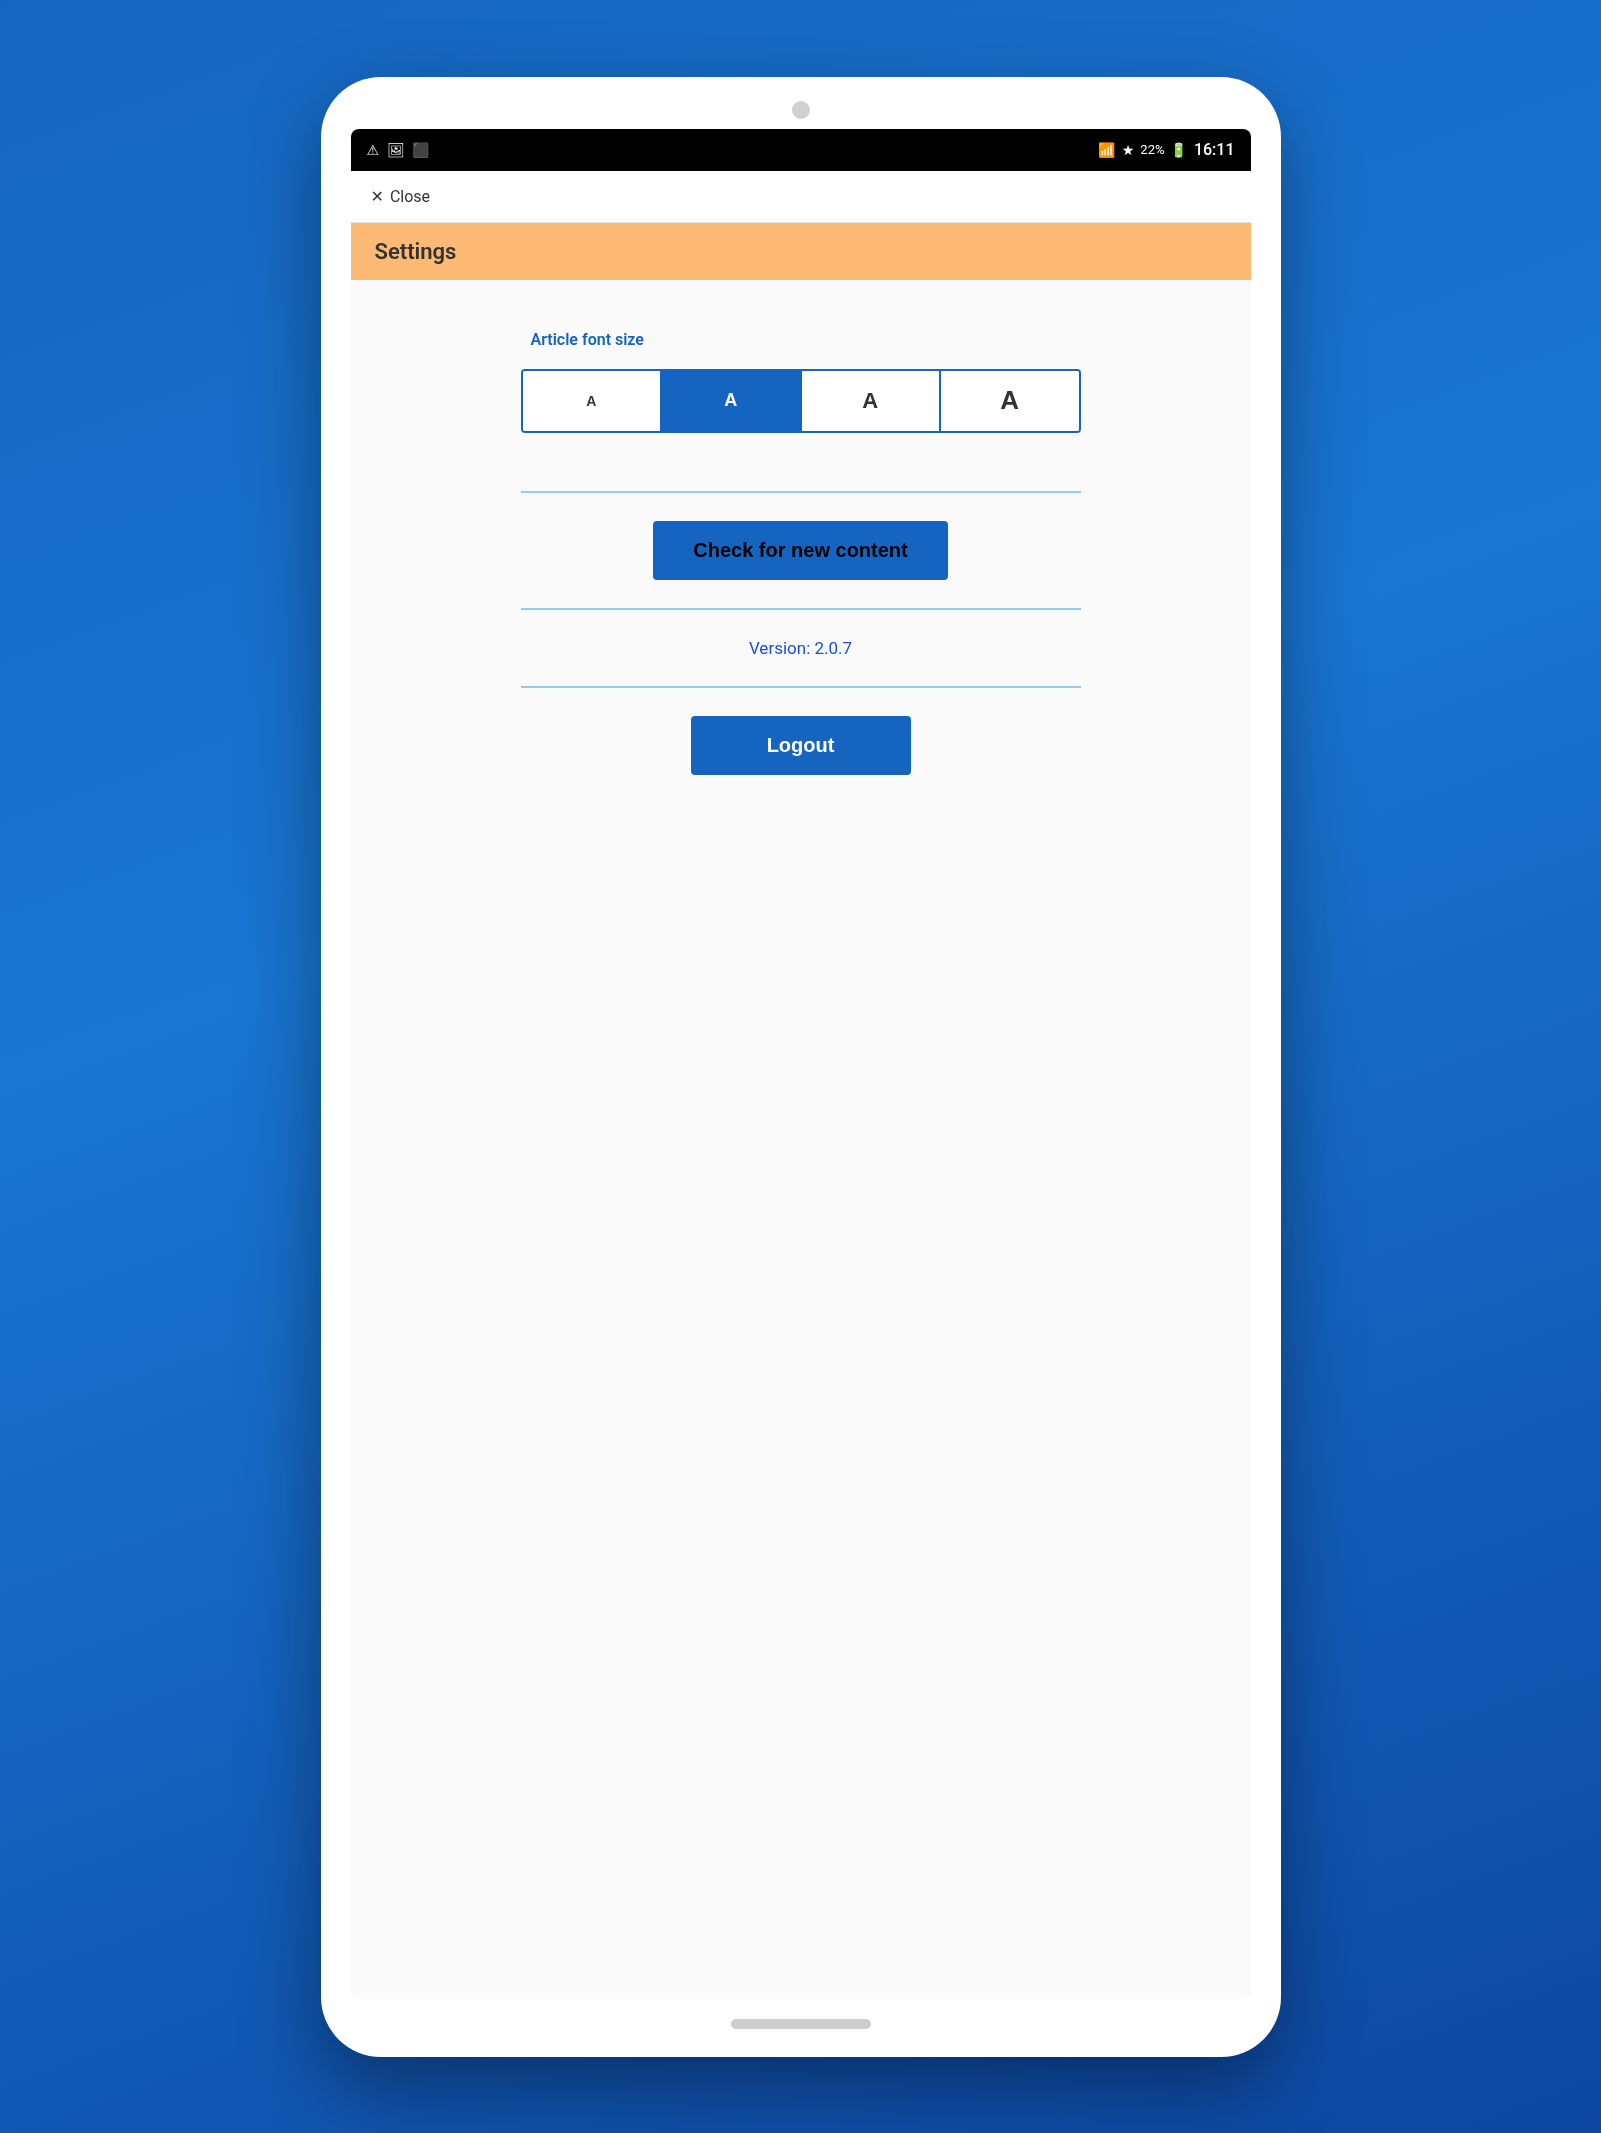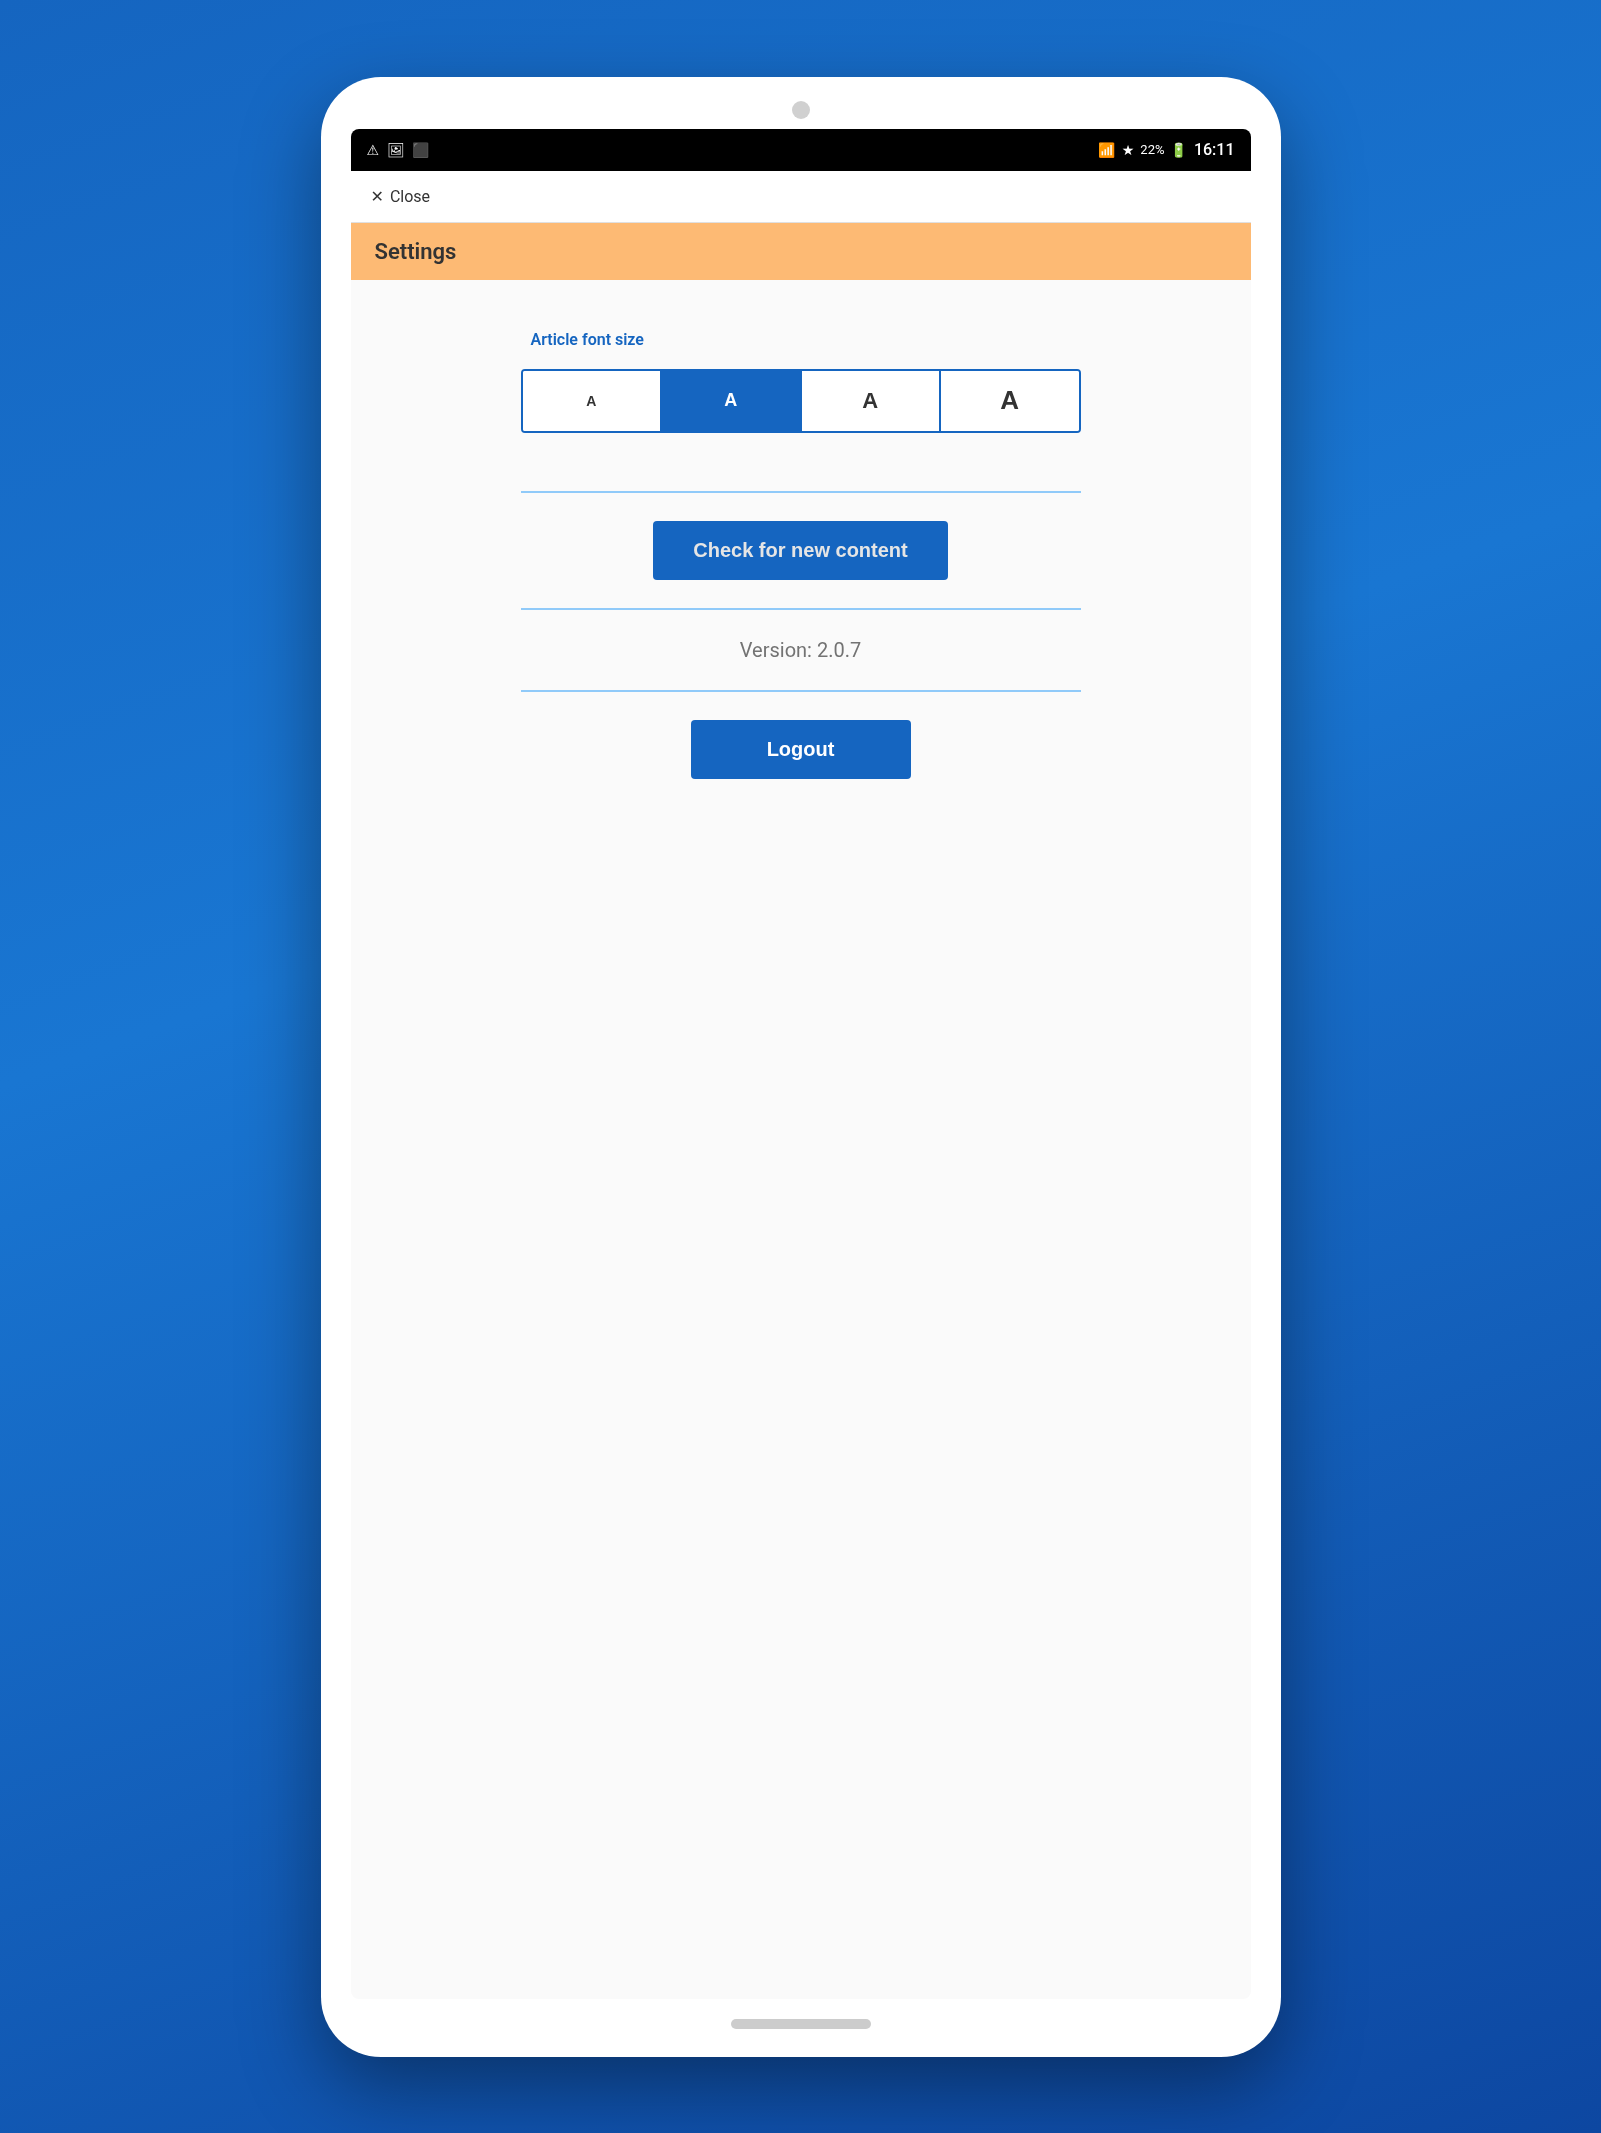--- a/index.html
+++ b/index.html
@@ -198,34 +198,34 @@
       width: 100%;
       max-width: 560px;
       height: 2px;
       background: #90caf9;
       margin: 28px 0;
     }
 
     
     .check-content-btn {
       background: #1565c0;
-      color: #e5e5e5;
+      color: #000000;
       border: none;
       border-radius: 4px;
       padding: 18px 40px;
       font-size: 20px;
       font-weight: 700;
       cursor: pointer;
       min-width: 280px;
       text-align: center;
     }
 
     .version-text {
-      font-size: 20px;
-      color: #737373;
+      font-size: 17px;
+      color: #1d4ed8;
       margin: 0;
     }
 
     .logout-btn {
       background: #1565c0;
       color: #ffffff;
       border: none;
       border-radius: 4px;
       padding: 18px 60px;
       font-size: 20px;

